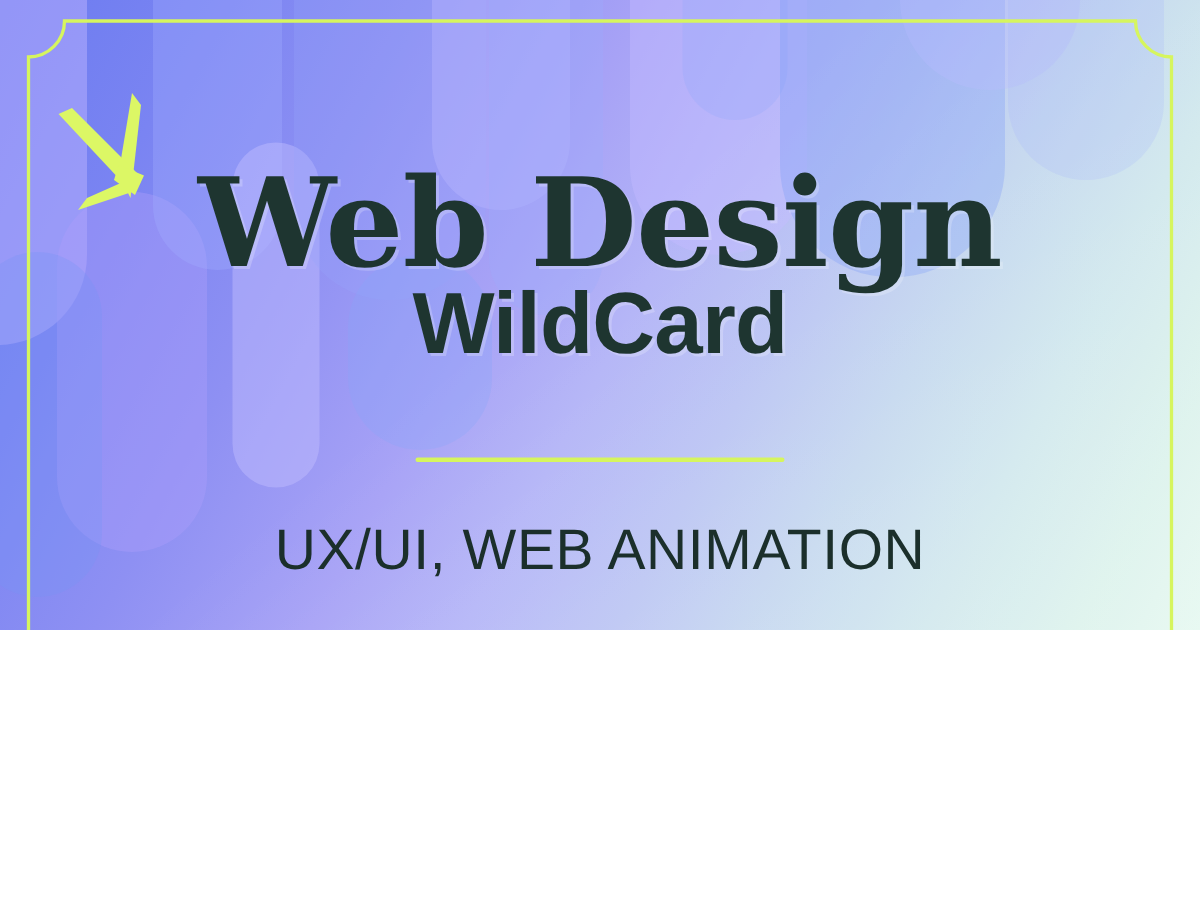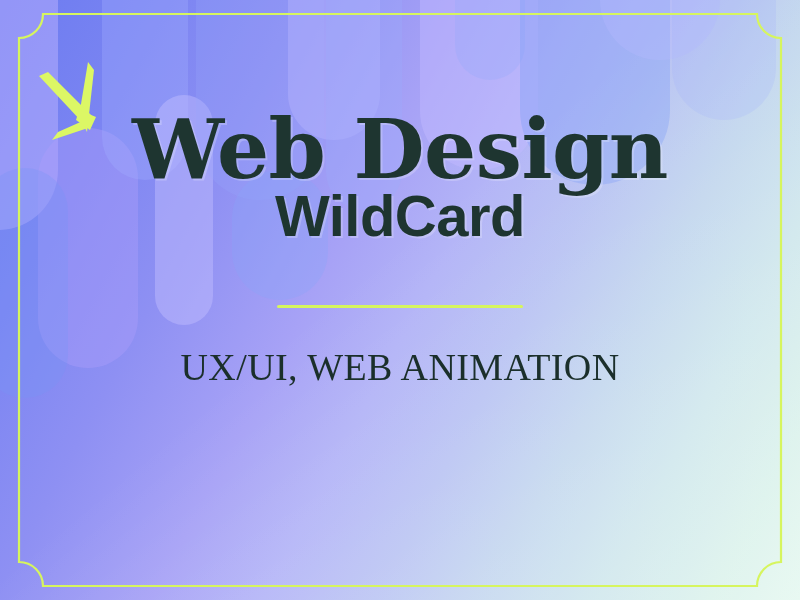--- a/index.html
+++ b/index.html
@@ -6,21 +6,21 @@
     margin: 0;
     padding: 0;
     width: 800px;
     height: 600px;
     overflow: hidden;
   }
 
   #poster {
     position: relative;
     width: 800px;
-    height: 600px;
+    height: 420px;
     overflow: hidden;
     font-family: "Liberation Sans", sans-serif;
     background: linear-gradient(118deg,
         #6b7bf0 0%,
         #7a84f2 14%,
         #8e90f3 28%,
         #a7a2f6 42%,
         #b3b4f7 52%,
         #b9c3f3 62%,
         #c2d6ee 72%,
@@ -122,21 +122,21 @@
     width: 246px;
     height: 3px;
     background: #d6f55e;
     border-radius: 2px;
   }
 
   .subtitle {
     margin-top: 34px;
     text-align: center;
     color: #1b2f2b;
-    font-family: Liberation Serif, serif;
+    font-family: Liberation Sans, sans-serif;
     font-weight: 400;
     font-size: 38px;
     letter-spacing: 0.4px;
     line-height: 1.35;
   }
   .subtitle .sub-line { display: block; white-space: nowrap; }
 </style>
 </head>
 <body>
 

